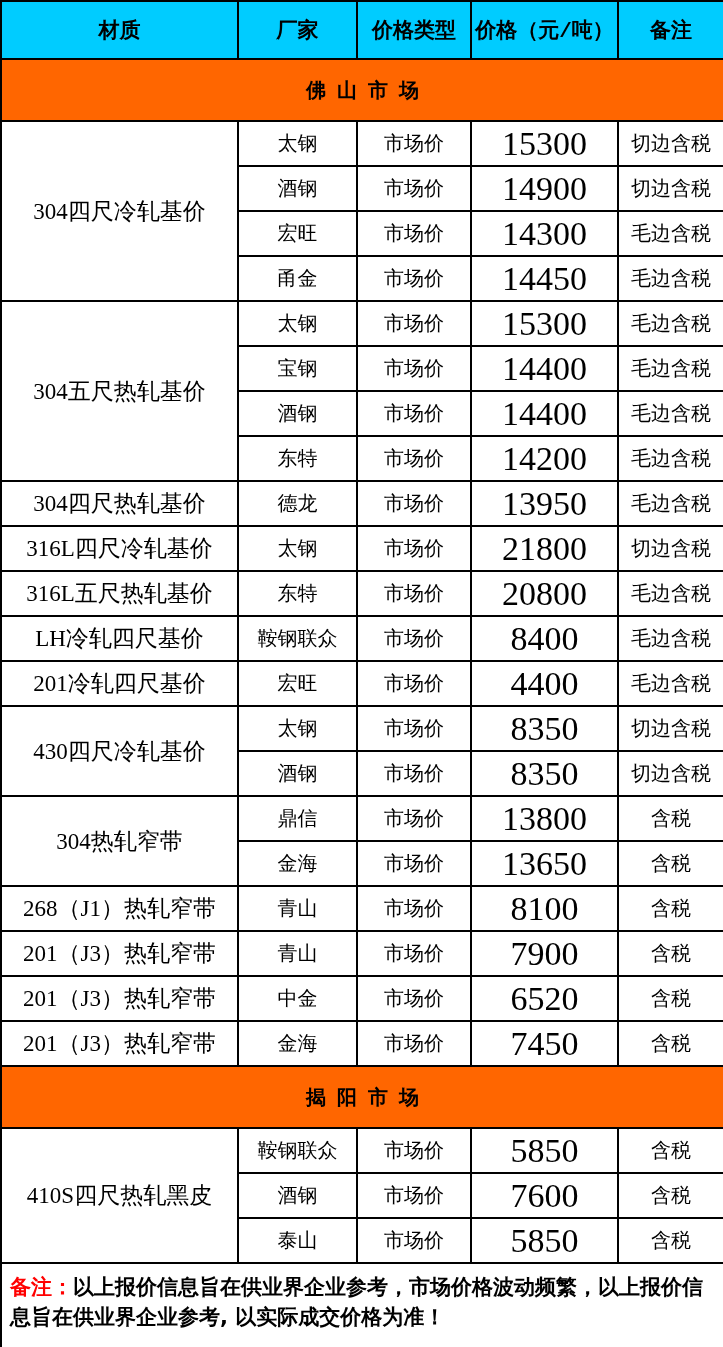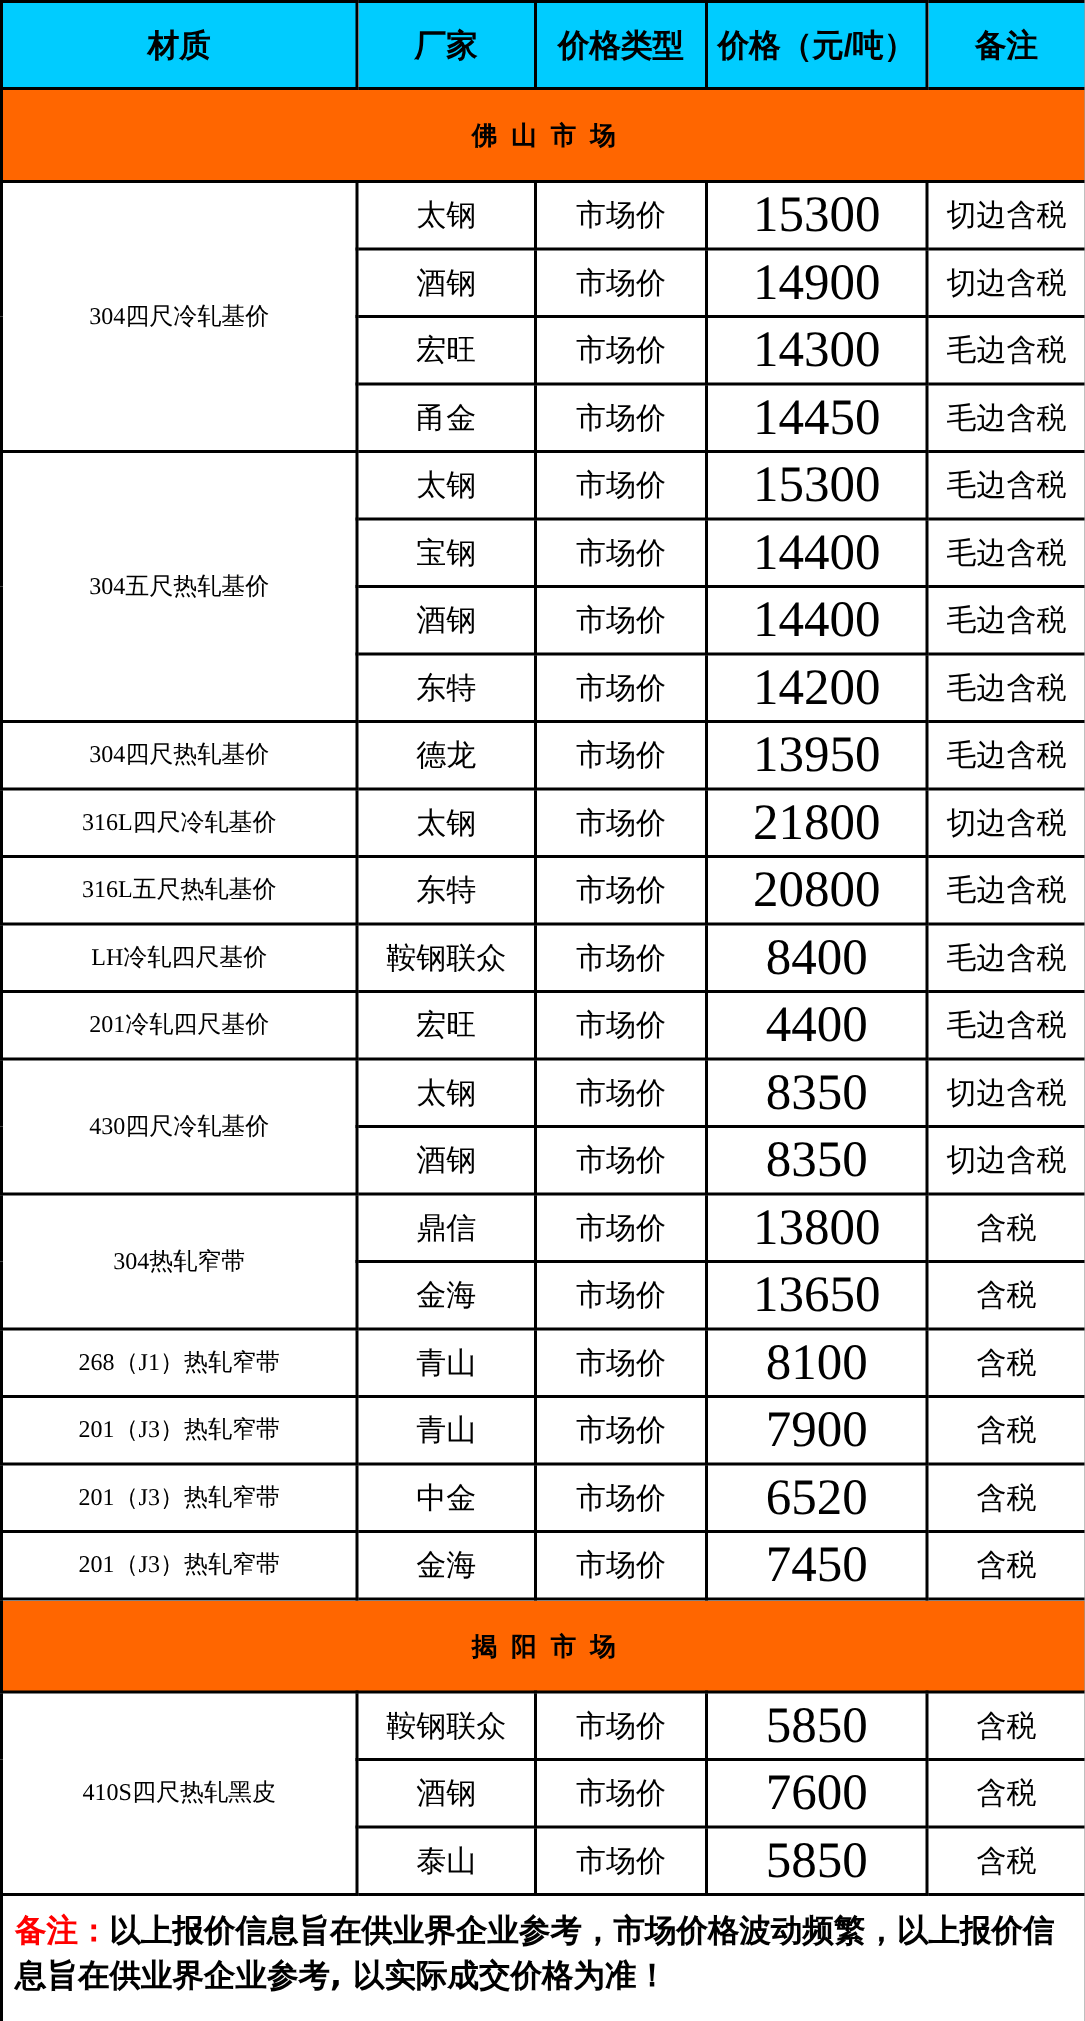--- a/index.html
+++ b/index.html
@@ -24,37 +24,37 @@
   th,td{
     border:2px solid var(--border);
     text-align:center;
     vertical-align:middle;
     padding:0 2px;
     overflow:hidden;
   }
   thead th{
     background:var(--header-bg);
     height:56px;
-    font-family:Liberation Sans, sans-serif;
+    font-family:Liberation Mono, monospace;
     font-weight:bold;
     font-size:21px;
     padding:0;
   }
   tr.section-row td{
     background:var(--section-bg);
     height:60px;
     font-family:Liberation Serif, serif;
     font-weight:bold;
-    font-size:17px;
+    font-size:20px;
     letter-spacing:0.55em;
     text-indent:0.55em;
   }
   tbody tr.data-row{height:45px;}
   tbody td{font-size:20px;}
-  tbody td.material{font-size:16px;}
+  tbody td.material{font-size:23px;}
   tbody td.price{
     font-size:34px;
     font-family:"Liberation Serif","DejaVu Serif",serif;
   }
   tfoot td.footer-cell{
     height:85px;
     text-align:left;
     vertical-align:top;
     padding:8px 8px 6px 8px;
     font-family:"DejaVu Sans","Liberation Sans",sans-serif;

